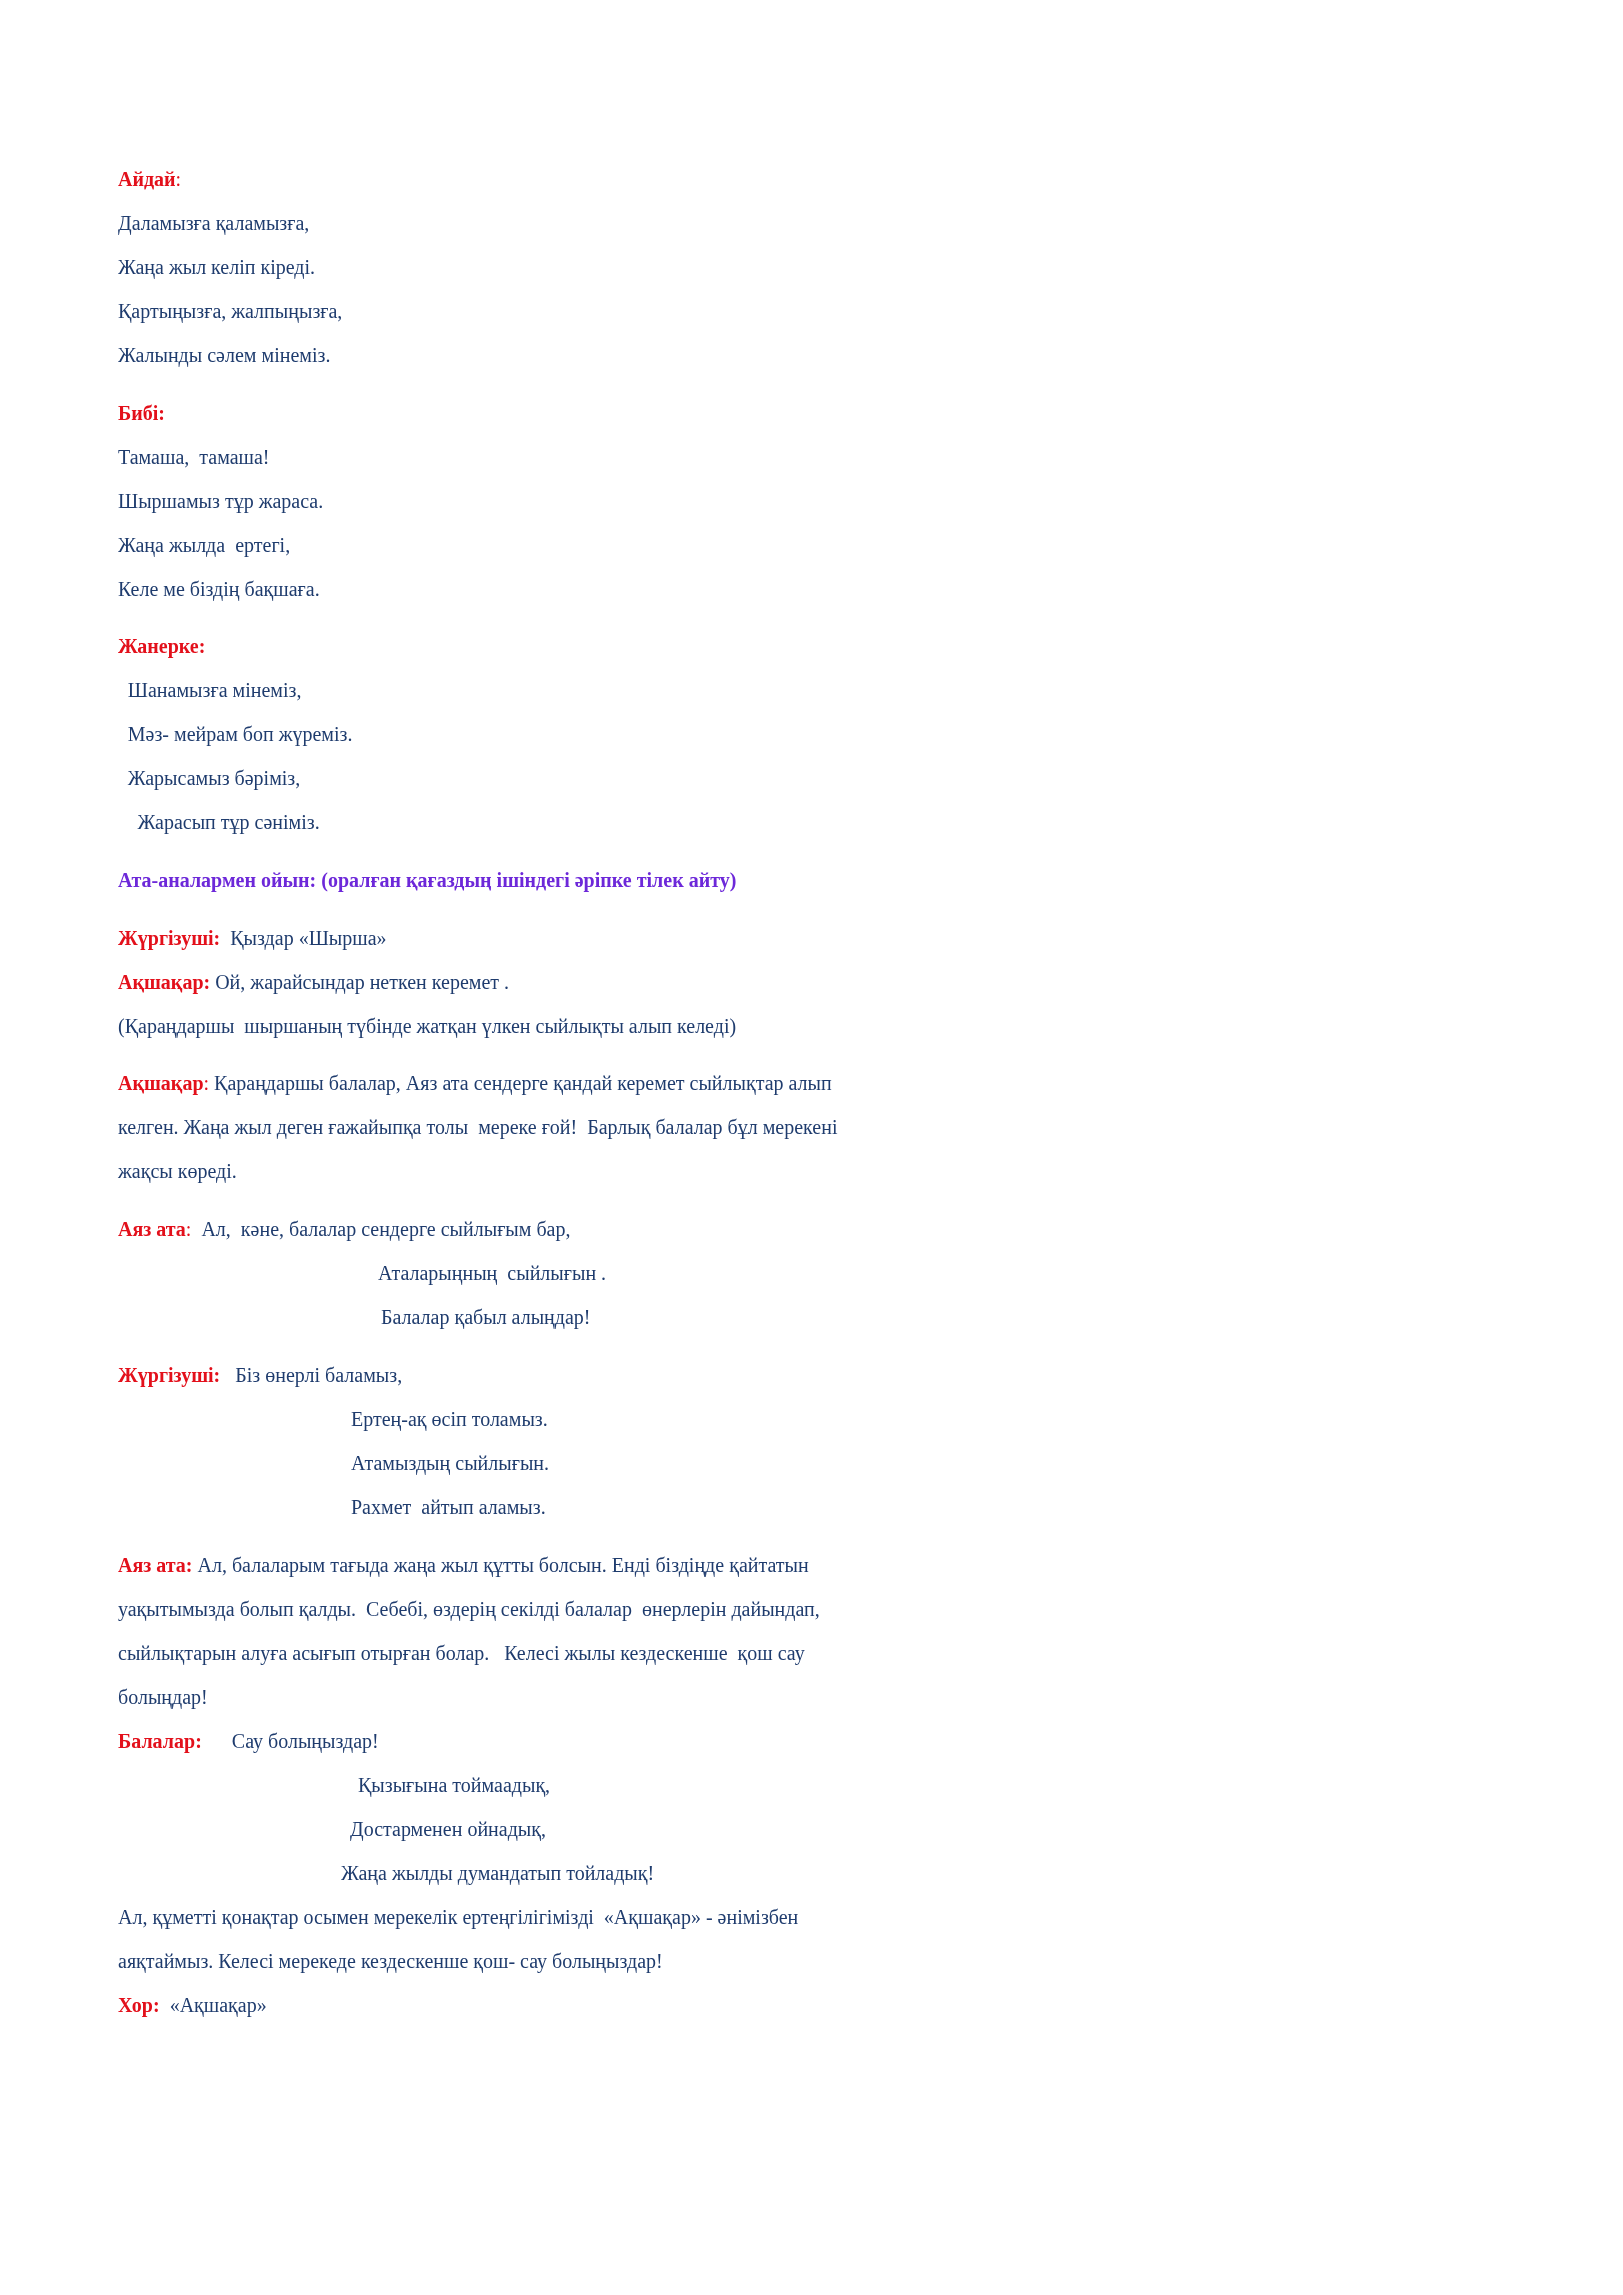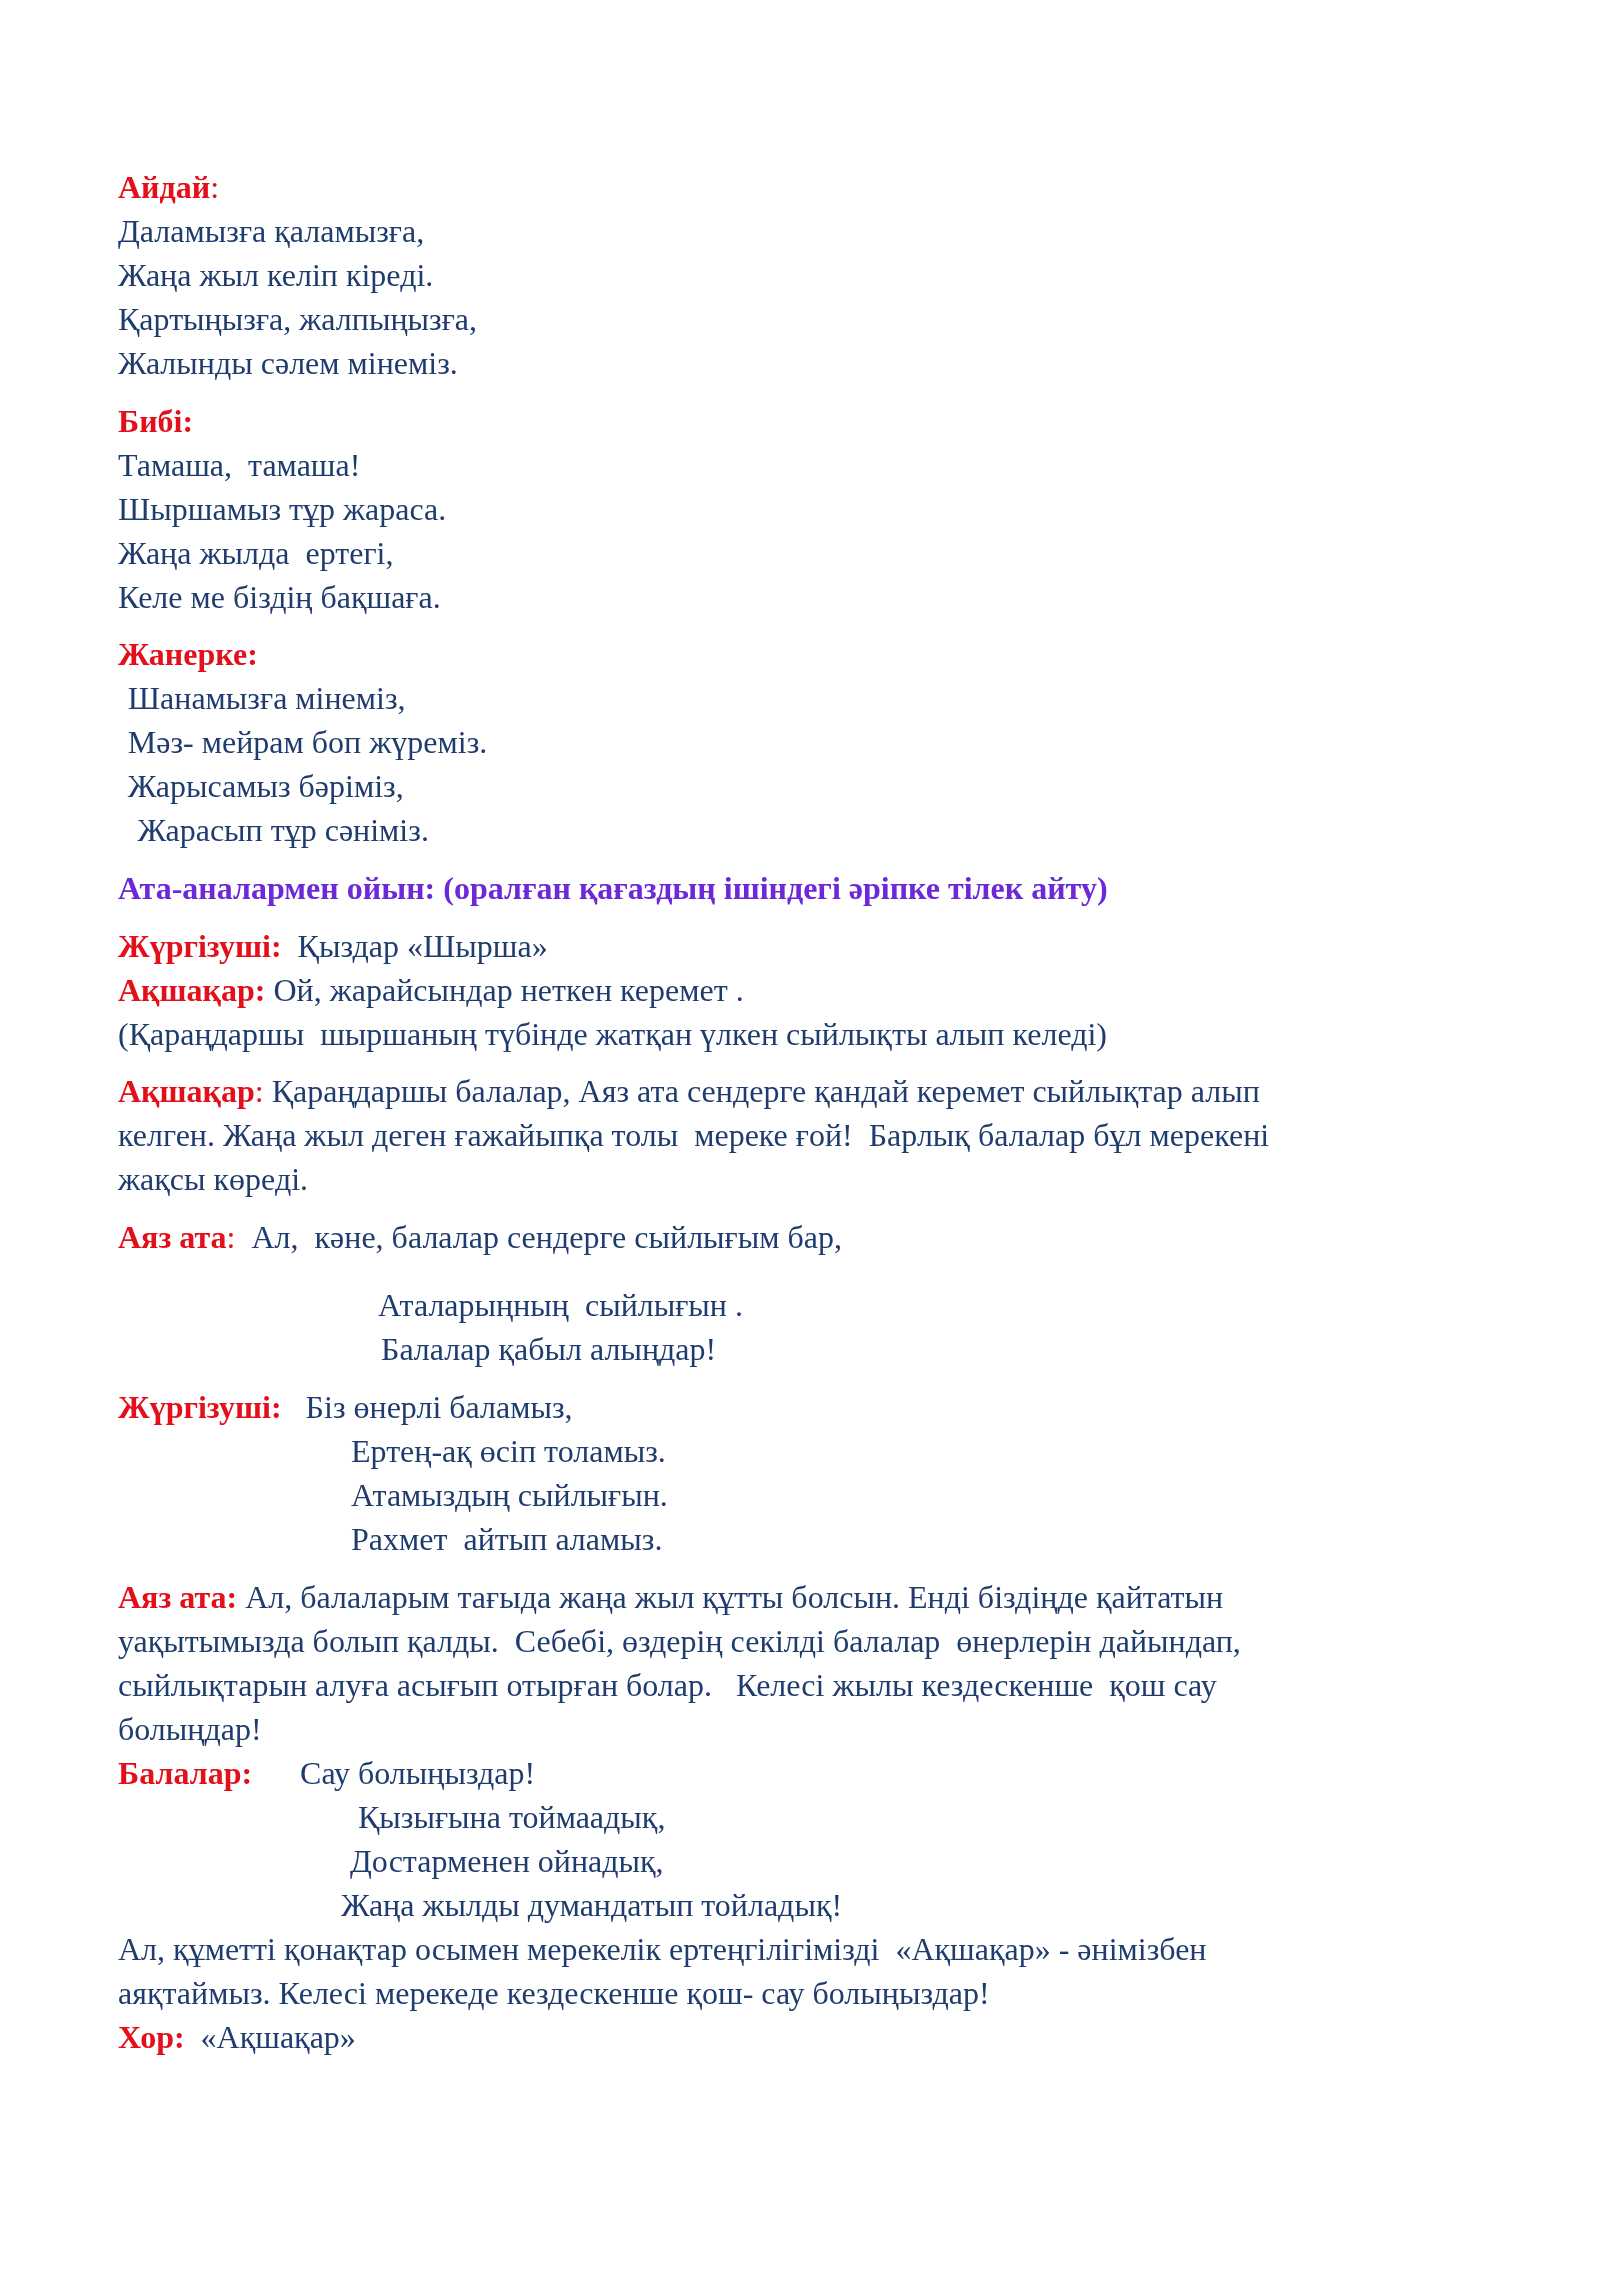--- a/index.html
+++ b/index.html
@@ -6,35 +6,35 @@
   body {
     width: 1623px;
     height: 2296px;
     position: relative;
     overflow: hidden;
     font-family: "Liberation Serif", "DejaVu Serif", serif;
   }
   .page {
     position: absolute;
     left: 118px;
-    top: 165px;
+    top: 157px;
     width: 1411px;
     color: #1f3c6e;
-    font-size: 32px;
+    font-size: 20px;
     line-height: 44px;
   }
   .block { margin: 0 0 13.7px 0; }
   .block.tight { margin-bottom: 0; }
   .line { display: block; white-space: pre; min-height: 44px; }
   .spk { color: #e3101b; font-weight: bold; }
   .colon-plain { color: #e3101b; font-weight: normal; }
   .heading { color: #6d28d9; font-weight: bold; }
   .indent-1 { padding-left: 9.8px; }
   .indent-2 { padding-left: 19.6px; }
-  .hang-ayaz { padding-left: 260px; margin-top: 24px; }
+  .hang-ayaz { padding-left: 260px; }
   .hang-ayaz2 { padding-left: 263px; }
   .hang-jurg2 { padding-left: 233px; }
   .hang-jurg3 { padding-left: 233px; }
   .hang-end1 { padding-left: 240px; }
   .hang-end2 { padding-left: 232px; }
   .hang-end3 { padding-left: 223px; }
 </style>
 </head>
 <body>
 

